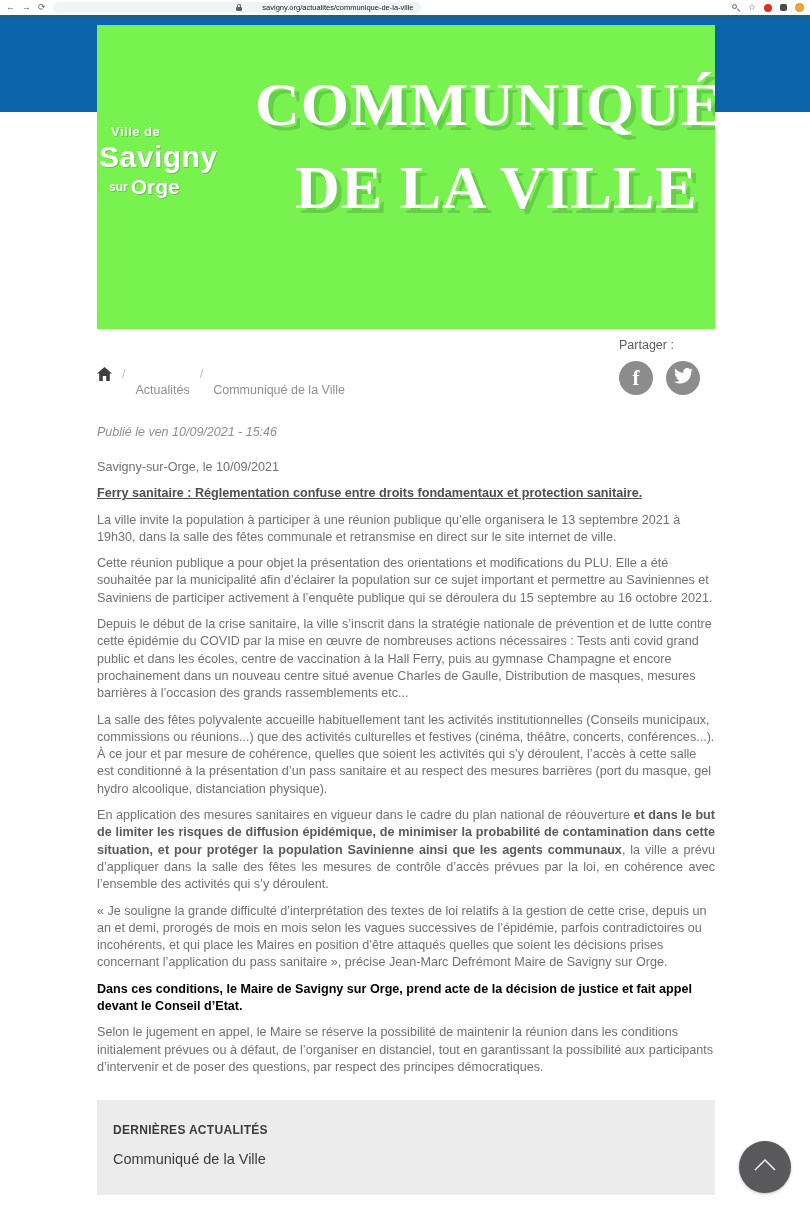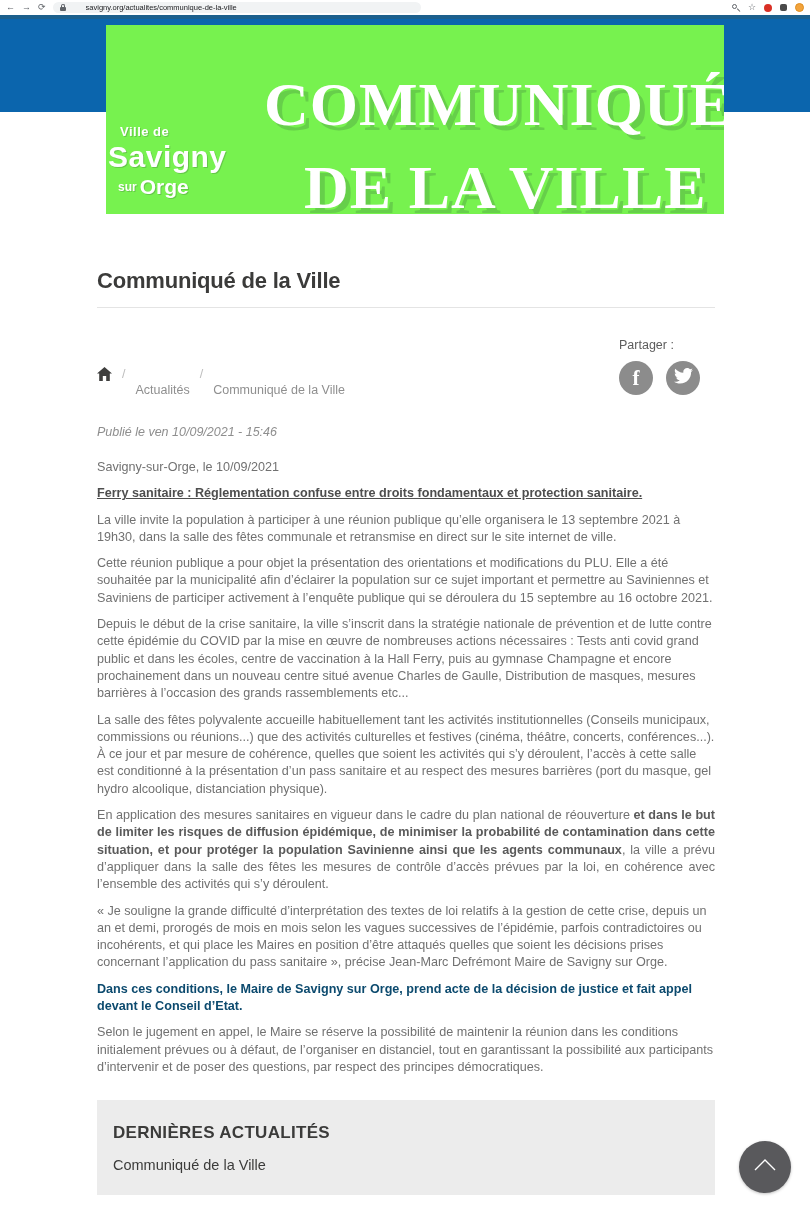--- a/index.html
+++ b/index.html
@@ -12,20 +12,21 @@
   
   .browser-bar {
     height:15px; background:#ffffff; display:flex; align-items:center;
     padding:0 6px; gap:7px; font-size:8px; color:#5f6368;
   }
   .nav-glyph { font-size:9px; line-height:1; color:#5f6368; cursor:default; }
   .address-pill {
     flex:0 0 auto; display:flex; align-items:center; gap:20px;
     background:#f1f3f4; border-radius:7px; height:11px; padding:0 7px;
     width:368px;
+    justify-content:flex-end;
   }
   .lock { position:relative; width:6px; height:7px; }
   .lock .shackle { position:absolute; top:0; left:1px; width:4px; height:4px;
     border:1px solid #5f6368; border-bottom:none; border-radius:2px 2px 0 0; }
   .lock .body { position:absolute; bottom:0; left:0; width:6px; height:4px;
     background:#5f6368; border-radius:1px; }
   .url-text { font-size:7.5px; color:#202124; white-space:nowrap; overflow:hidden; }
   .chrome-right { margin-left:auto; display:flex; align-items:center; gap:8px; }
   .mini-magnifier { position:relative; width:8px; height:8px; }
   .mini-magnifier .glass { position:absolute; top:0; left:0; width:5px; height:5px;
@@ -37,21 +38,21 @@
   .ext-dark { width:7px; height:7px; border-radius:2px; background:#4a4a4a; }
   .avatar-dot { width:9px; height:9px; border-radius:50%; background:#f2a33c;
     border:1px solid #e08e1e; }
 
   
   .navy-strip { height:4px; background:#1c608d; }
   .blue-band { height:93px; background:#0b65ad; }
 
   
   .hero-banner {
-    position:absolute; left:106px; top:25px; width:618px; height:189px;
+    position:absolute; left:97px; top:25px; width:618px; height:304px;
     background:#77f24f; overflow:hidden; z-index:3;
   }
   .hero-logo { position:absolute; left:2px; top:100px; color:#ffffff;
     text-shadow:1px 1px 0 rgba(90,170,70,.6); line-height:1; }
   .hero-logo .l1 { font-size:13px; font-weight:bold; letter-spacing:.5px; margin-left:12px; }
   .hero-logo .l2 { font-size:30px; font-weight:bold; margin-top:4px; letter-spacing:.5px; }
   .hero-logo .l3 { font-size:21px; font-weight:bold; margin-top:4px; margin-left:10px; }
   .hero-logo .l3 .sur { font-size:12px; vertical-align:3px; margin-right:3px; }
   .hero-title {
     position:absolute; left:158px; top:38px; white-space:nowrap;
@@ -81,25 +82,25 @@
   .fb-f { color:#ffffff; font-weight:bold; font-size:21px; font-family:"Liberation Serif", serif; }
 
   .published { margin-top:28px; font-style:italic; font-size:12.5px; color:#8e8e8e; }
 
   .article { margin-top:20px; font-size:12.6px; line-height:17.3px; color:#717171; }
   .article p { margin-bottom:9px; }
   .dateline { margin-bottom:9px; }
   .lead-heading { font-weight:bold; color:#4e4e4e; text-decoration:underline; margin-bottom:9px; }
   .justified { text-align:justify; }
   .bold-inline { font-weight:bold; color:#5a5a5a; }
-  .bold-para { font-weight:bold; color:#0c4a6e; }
+  .bold-para { font-weight:bold; color:#000000; }
 
   
   .latest-box { margin-top:24px; background:#ececec; padding:23px 16px 28px 16px; height:95px; }
-  .latest-heading { font-size:17px; font-weight:bold; color:#3b3b3a; letter-spacing:.3px; }
+  .latest-heading { font-size:12px; font-weight:bold; color:#3b3b3a; letter-spacing:.3px; }
   .latest-link { display:inline-block; margin-top:14px; font-size:14.5px; color:#3b3b3a;
     text-decoration:none; cursor:pointer; }
 
   
   .scroll-top {
     position:absolute; right:19px; top:1141px; width:52px; height:52px;
     border-radius:50%; background:#59595c; display:flex; align-items:center;
     justify-content:center; cursor:pointer; z-index:5;
     box-shadow:0 1px 3px rgba(0,0,0,.25);
   }

